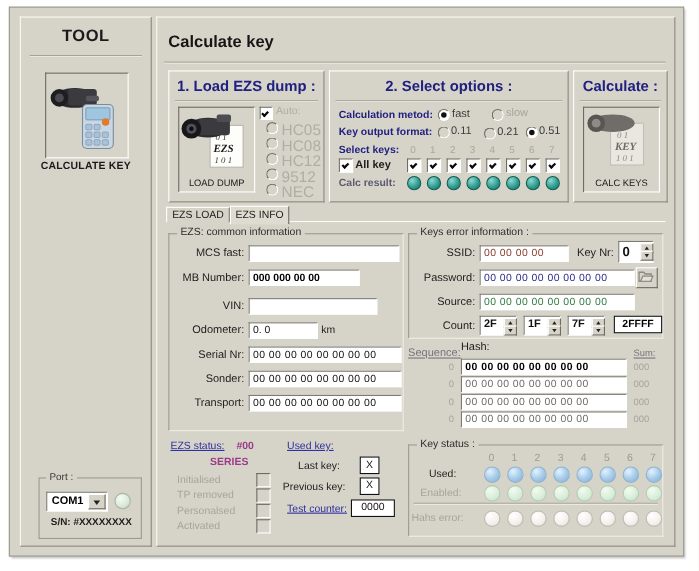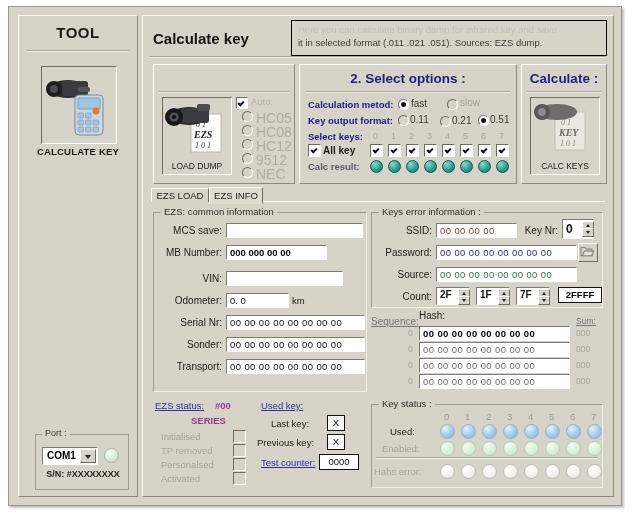--- a/index.html
+++ b/index.html
@@ -202,27 +202,24 @@
               <i></i>
             </div>
       </div>
       <div class="led-port"></div>
       <div class="sn">S/N:  #XXXXXXXX</div>
     </div>
   </div>
 
   <div class="main">
     <div class="page-title">Calculate key</div>
-    <div class="hdr-box">
-      <div class="hdr-line1">Here you can calculate binary damp for infrared key and save</div>
-      <div class="hdr-line2">it in selected format (.011 .021 .051). Sources:  EZS dump.</div>
-    </div>
     <div class="main-sep"></div>
 
     <div class="grp g1">
+      <div class="grp-title">1. Load EZS dump :</div>
       <div class="grp-sep"></div>
 
       <div class="dumpbtn">
         <svg width="66" height="60" viewBox="0 0 66 60">
           <rect x="28" y="16" width="30" height="38" fill="#fdfdfa" stroke="#b9b6ae" stroke-width="1"></rect>
           <text x="33" y="29" font-family="Liberation Serif, serif" font-size="8" fill="#35353a" font-style="italic">0 1</text>
           <text x="31" y="40" font-family="Liberation Serif, serif" font-size="10" font-weight="bold" fill="#1a1a1e" font-style="italic">EZS</text>
           <text x="32" y="50" font-family="Liberation Serif, serif" font-size="8" fill="#35353a" font-style="italic">1 0 1</text>
           <ellipse cx="26" cy="18" rx="19" ry="9" fill="#2b2b2e"></ellipse>
           <rect x="18" y="10" width="28" height="15" rx="3" fill="#3a3a3f"></rect>
@@ -337,21 +334,21 @@
       <div class="tab active" style="left:58px;width:52px">
         <span>EZS INFO</span>
       </div>
     </div>
 
     <div class="panel" style="left:6px;top:186px;width:458px;height:288px">
 
       <div class="fgroup" style="left:4px;top:10px;width:212px;height:178px">
         <div class="flegend">EZS: common information</div>
 
-        <div class="flabel" style="left:2px;top:12px;width:66px">MCS save:</div>
+        <div class="flabel" style="left:2px;top:12px;width:66px">MCS fast:</div>
         <div class="fld" style="left:72px;top:10px;width:132px;height:13px;line-height:13px"></div>
 
         <div class="flabel" style="left:2px;top:34px;width:66px">MB Number:</div>
         <div class="fld bold" style="left:72px;top:32px;width:96px;height:13px;line-height:13px">000 000  00  00</div>
 
         <div class="flabel" style="left:2px;top:60px;width:66px">VIN:</div>
         <div class="fld" style="left:72px;top:58px;width:112px;height:13px;line-height:13px"></div>
 
         <div class="flabel" style="left:2px;top:82px;width:66px">Odometer:</div>
         <div class="fld" style="left:72px;top:80px;width:58px;height:13px;line-height:13px">0. 0</div>

